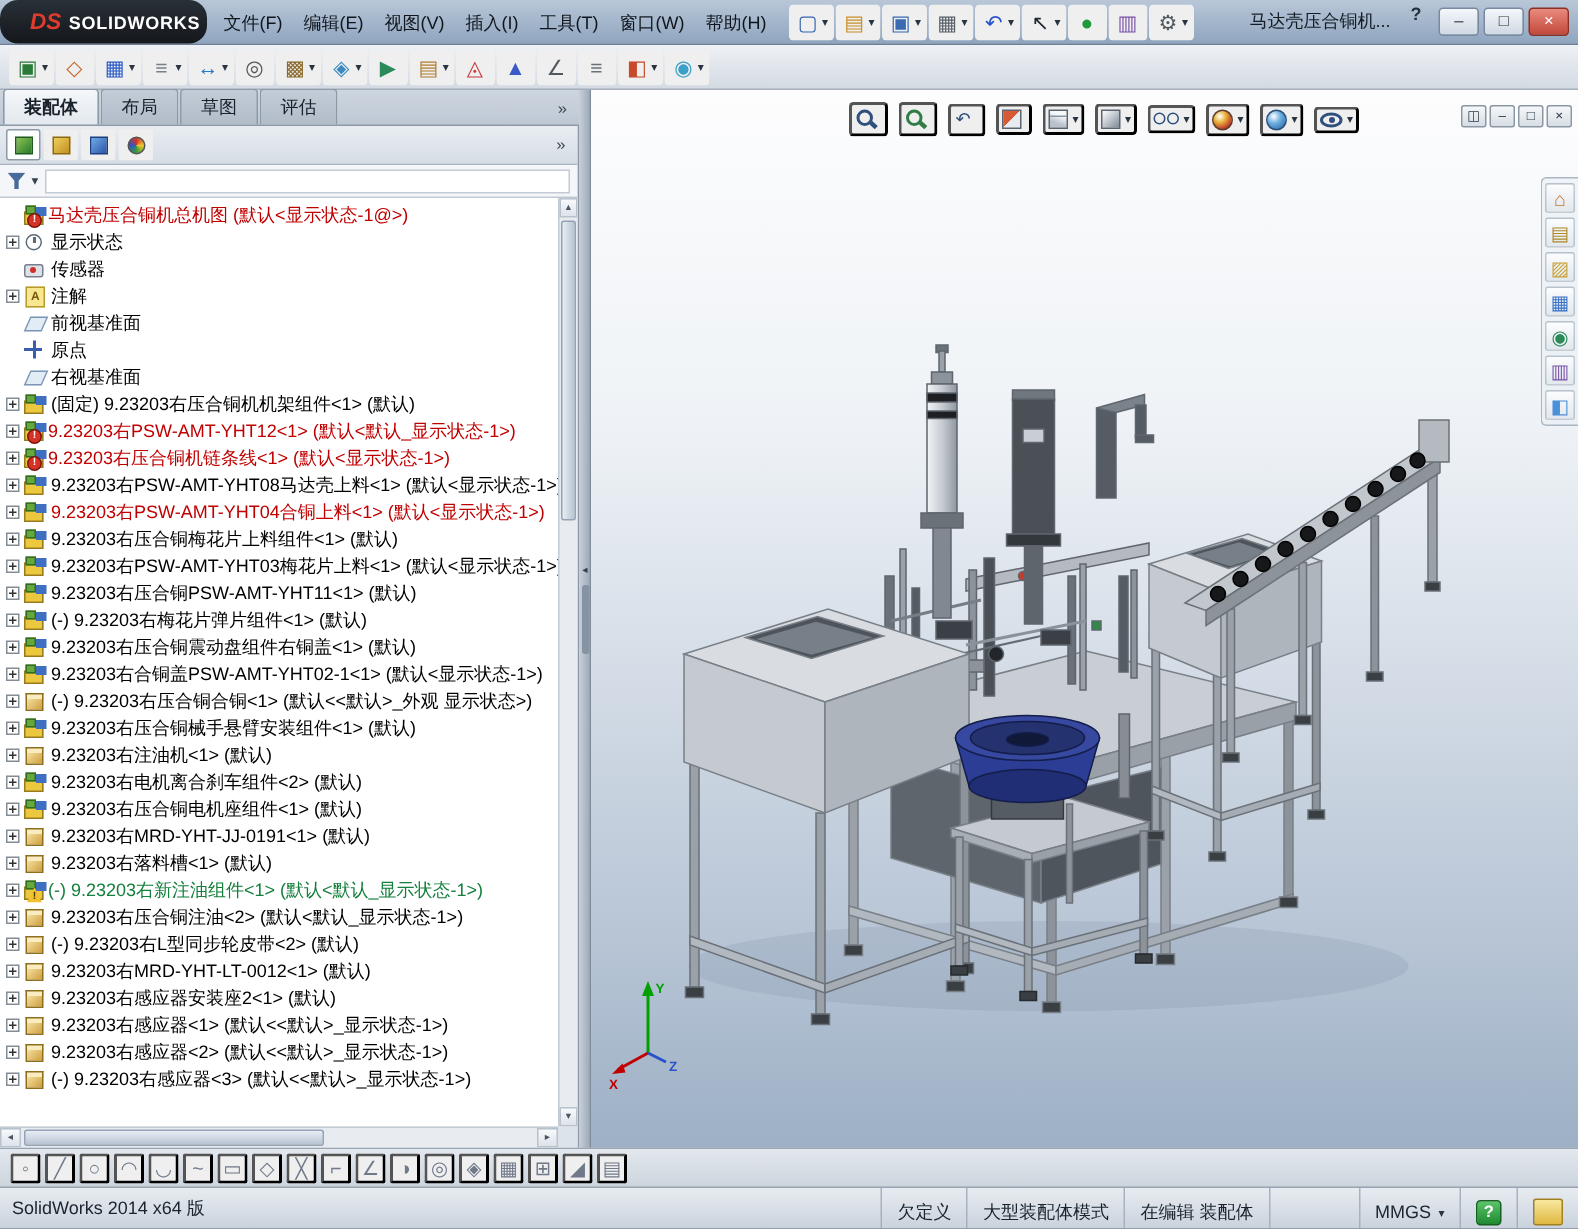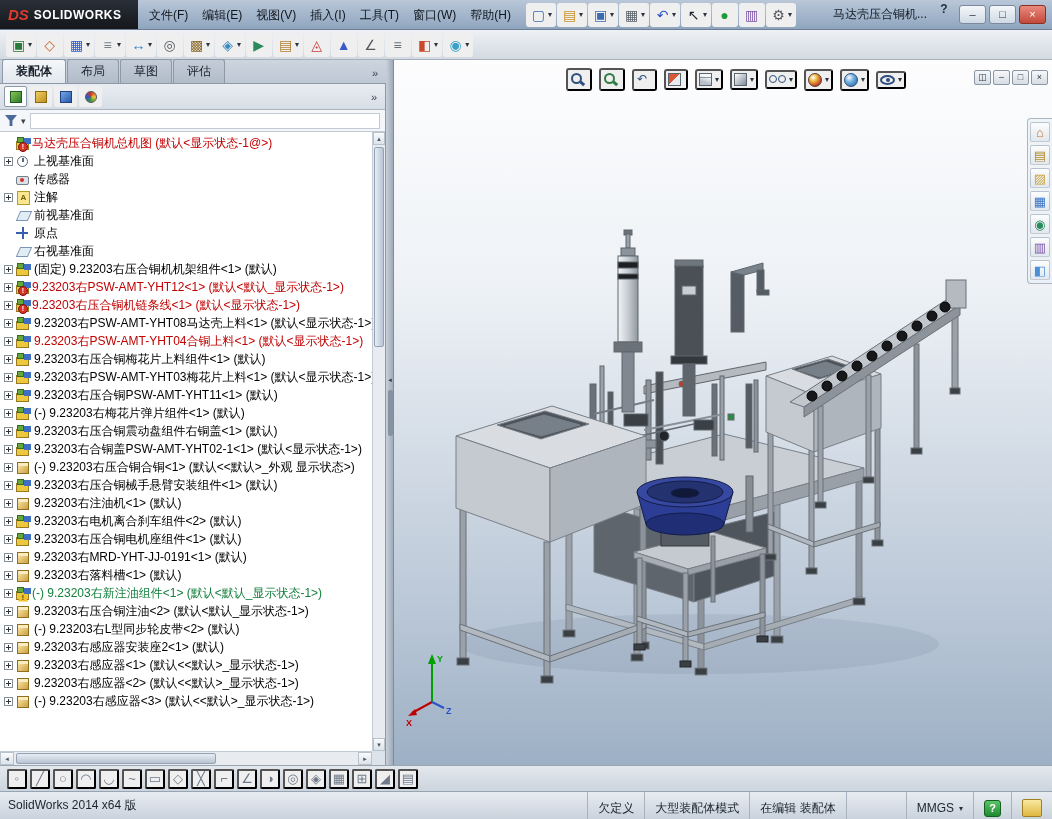--- a/index.html
+++ b/index.html
@@ -2,21 +2,21 @@
 <html><head>
 <meta charset="utf-8">
 <style>
   * { box-sizing: border-box; margin: 0; padding: 0; }
   html,body { width:1052px; height:819px; }
   body { font-family:"Liberation Sans","DejaVu Sans",sans-serif; font-size:12px; background:#9fb0c4; overflow:hidden; }
   .app { position:relative; width:1052px; height:819px; outline:1px solid #1f2937; background:#c6cfda; display:flex; flex-direction:column; }
 
   
   .titlebar { height:30px; display:flex; align-items:stretch; background:linear-gradient(#b9c7d8,#8fa5bf); border-bottom:1px solid #6f7f93; }
-  .logo { width:138px; background:linear-gradient(#2a3038,#14171b); color:#fff; display:flex; align-items:center; gap:5px; padding-left:8px; flex:none; }
+  .logo { width:138px; background:linear-gradient(#2a3038,#14171b); color:#fff; display:flex; align-items:center; gap:5px; padding-left:20px; flex:none;border-radius:12px; }
   .logo-mark { color:#e23b2e; font-weight:bold; font-style:italic; font-size:15px; }
   .logo-name { font-size:12px; font-weight:bold; letter-spacing:.5px; }
   .menubar { display:flex; align-items:center; padding:0 4px; }
   .menu-item { padding:0 7px; height:22px; line-height:22px; color:#10161d; border-radius:2px; cursor:default; }
   .quickbar { display:flex; align-items:center; gap:1px; padding:0 4px; }
   .qbtn, .tbtn { display:flex; align-items:center; height:24px; padding:0 3px; border-radius:3px; border:1px solid transparent; }
   .qbtn .g, .tbtn .g { font-size:14px; width:17px; text-align:center; line-height:16px; }
   .dd-caret { font-size:8px; color:#2a3440; margin-left:1px; }
   .doc-title { margin-left:auto; display:flex; align-items:center; padding:0 8px; color:#141c26; white-space:nowrap; }
   .help-btn { width:18px; height:18px; text-align:center; line-height:18px; color:#24303e; font-weight:bold; margin-right:6px; }
@@ -359,21 +359,21 @@
                 <span class="exp"></span>
                 <span class="tico i-asm"></span>
                 <span class="badge b-err"></span>
                 <span class="ttext">马达壳压合铜机总机图 (默认&lt;显示状态-1@&gt;)</span>
               </div>
 
               <div class="trow">
                 <span class="exp on"></span>
                 <span class="tico i-hist"></span>
 
-                <span class="ttext">上视基准面</span>
+                <span class="ttext">显示状态</span>
               </div>
 
               <div class="trow">
                 <span class="exp"></span>
                 <span class="tico i-sensor"></span>
 
                 <span class="ttext">传感器</span>
               </div>
 
               <div class="trow">
@@ -545,20 +545,26 @@
                 <span class="ttext">9.23203右压合铜注油&lt;2&gt; (默认&lt;默认_显示状态-1&gt;)</span>
               </div>
 
               <div class="trow">
                 <span class="exp on"></span>
                 <span class="tico i-part"></span>
 
                 <span class="ttext">(-) 9.23203右L型同步轮皮带&lt;2&gt; (默认)</span>
               </div>
 
+              <div class="trow">
+                <span class="exp on"></span>
+                <span class="tico i-part"></span>
+
+                <span class="ttext">9.23203右MRD-YHT-LT-0012&lt;1&gt; (默认)</span>
+              </div>
 
               <div class="trow">
                 <span class="exp on"></span>
                 <span class="tico i-part"></span>
 
                 <span class="ttext">9.23203右感应器安装座2&lt;1&gt; (默认)</span>
               </div>
 
               <div class="trow">
                 <span class="exp on"></span>

